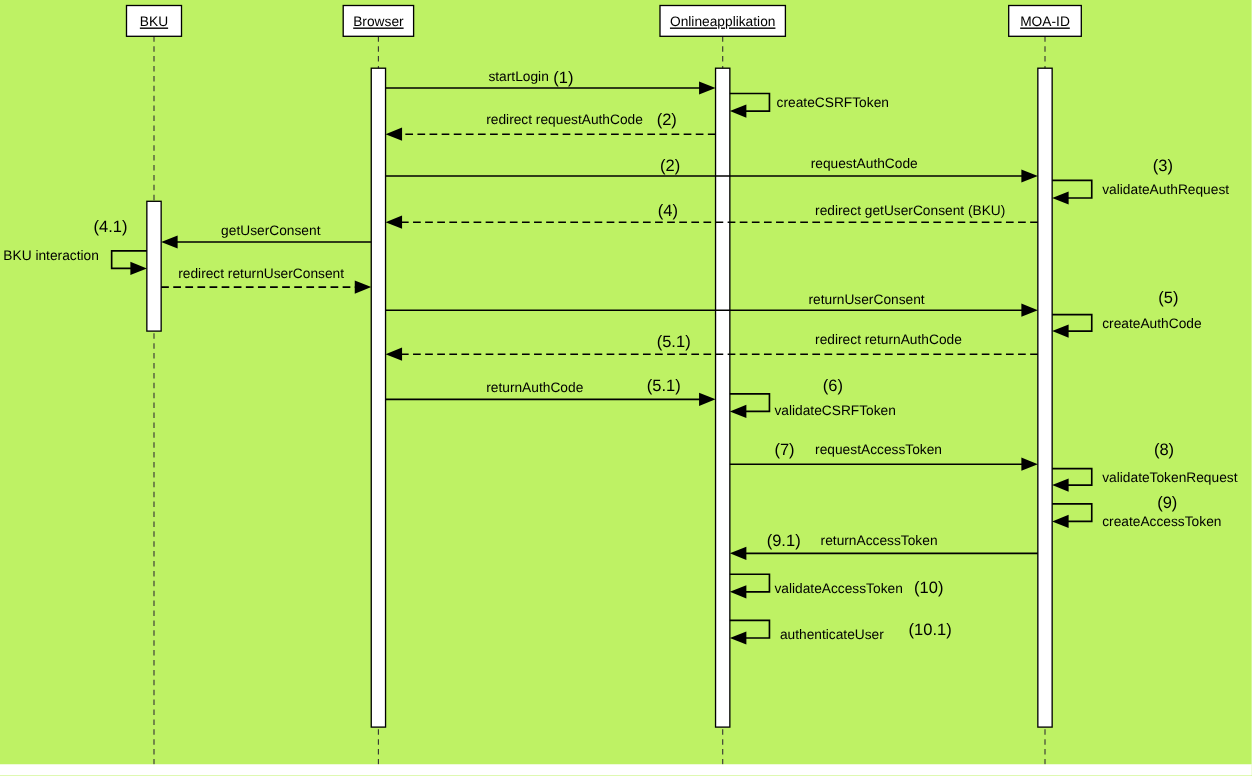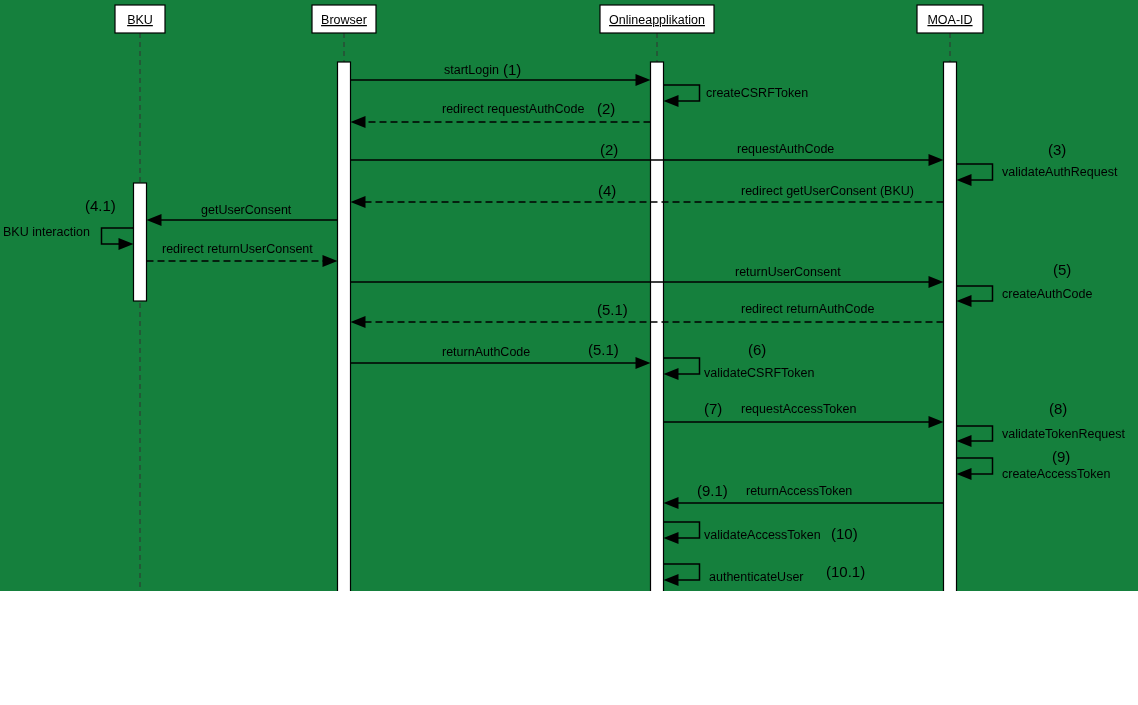--- a/index.html
+++ b/index.html
@@ -1,20 +1,20 @@
 <!DOCTYPE html>
 <html><head>
 <meta charset="utf-8">
 <style>
   html, body { margin: 0; padding: 0; background: #ffffff; }
   .stage {
     position: relative;
     width: 1138px;
-    height: 591px;
-    background: #15803d;
+    height: 695px;
+    background: #bef264;
     overflow: hidden;
     font-family: "Liberation Sans", sans-serif;
   }
   svg { display: block; }
   svg text { font-family: "Liberation Sans", sans-serif; fill: #000; }
   .pbox       { fill: #ffffff; stroke: #000000; stroke-width: 1.2; }
   .pname      { font-size: 12.5px; text-decoration: underline; }
   .lifeline   { stroke: #333333; stroke-width: 1; stroke-dasharray: 5 4; fill: none; }
   .activation { fill: #ffffff; stroke: #000000; stroke-width: 1.2; }
   .msg        { stroke: #000000; stroke-width: 1.5; fill: none; }

